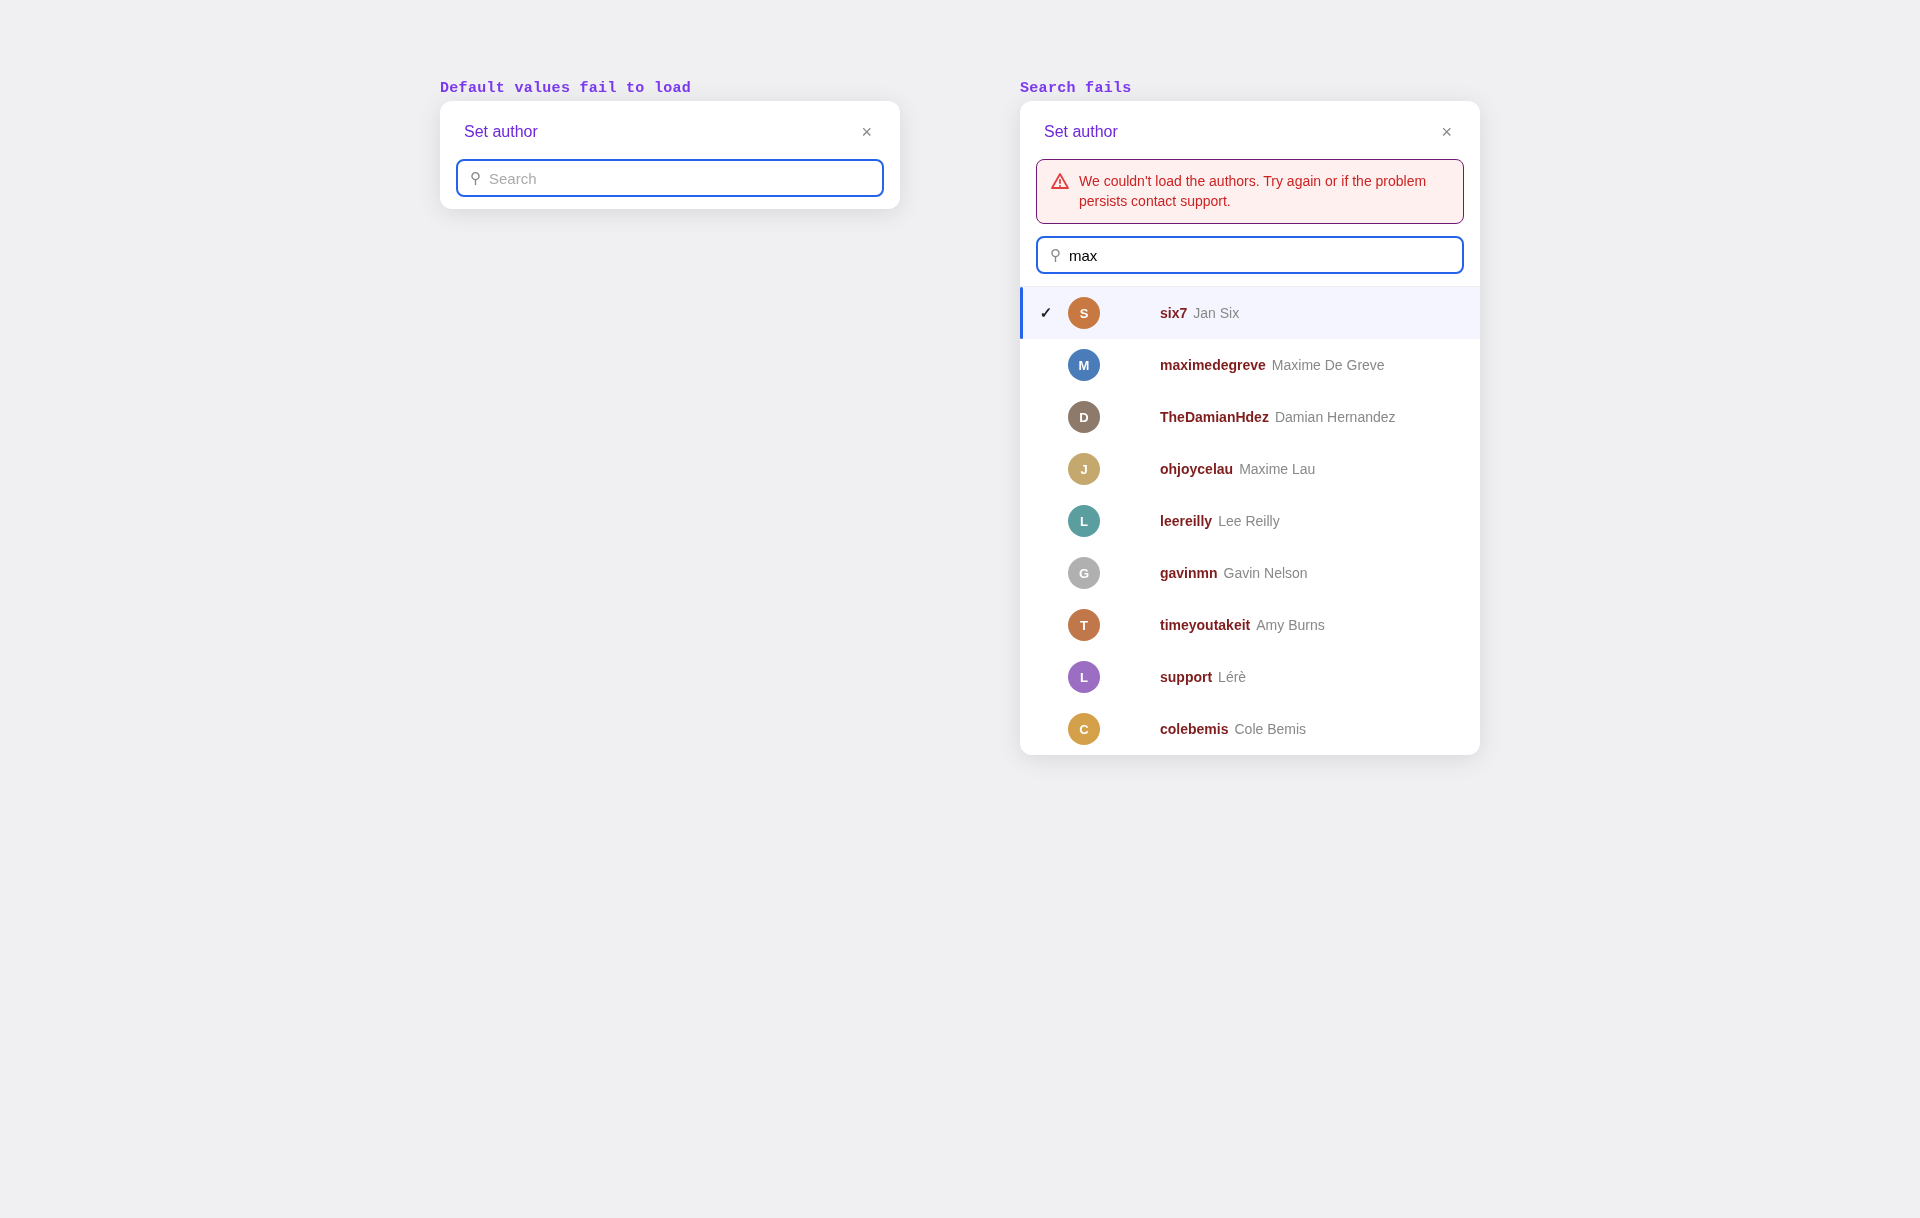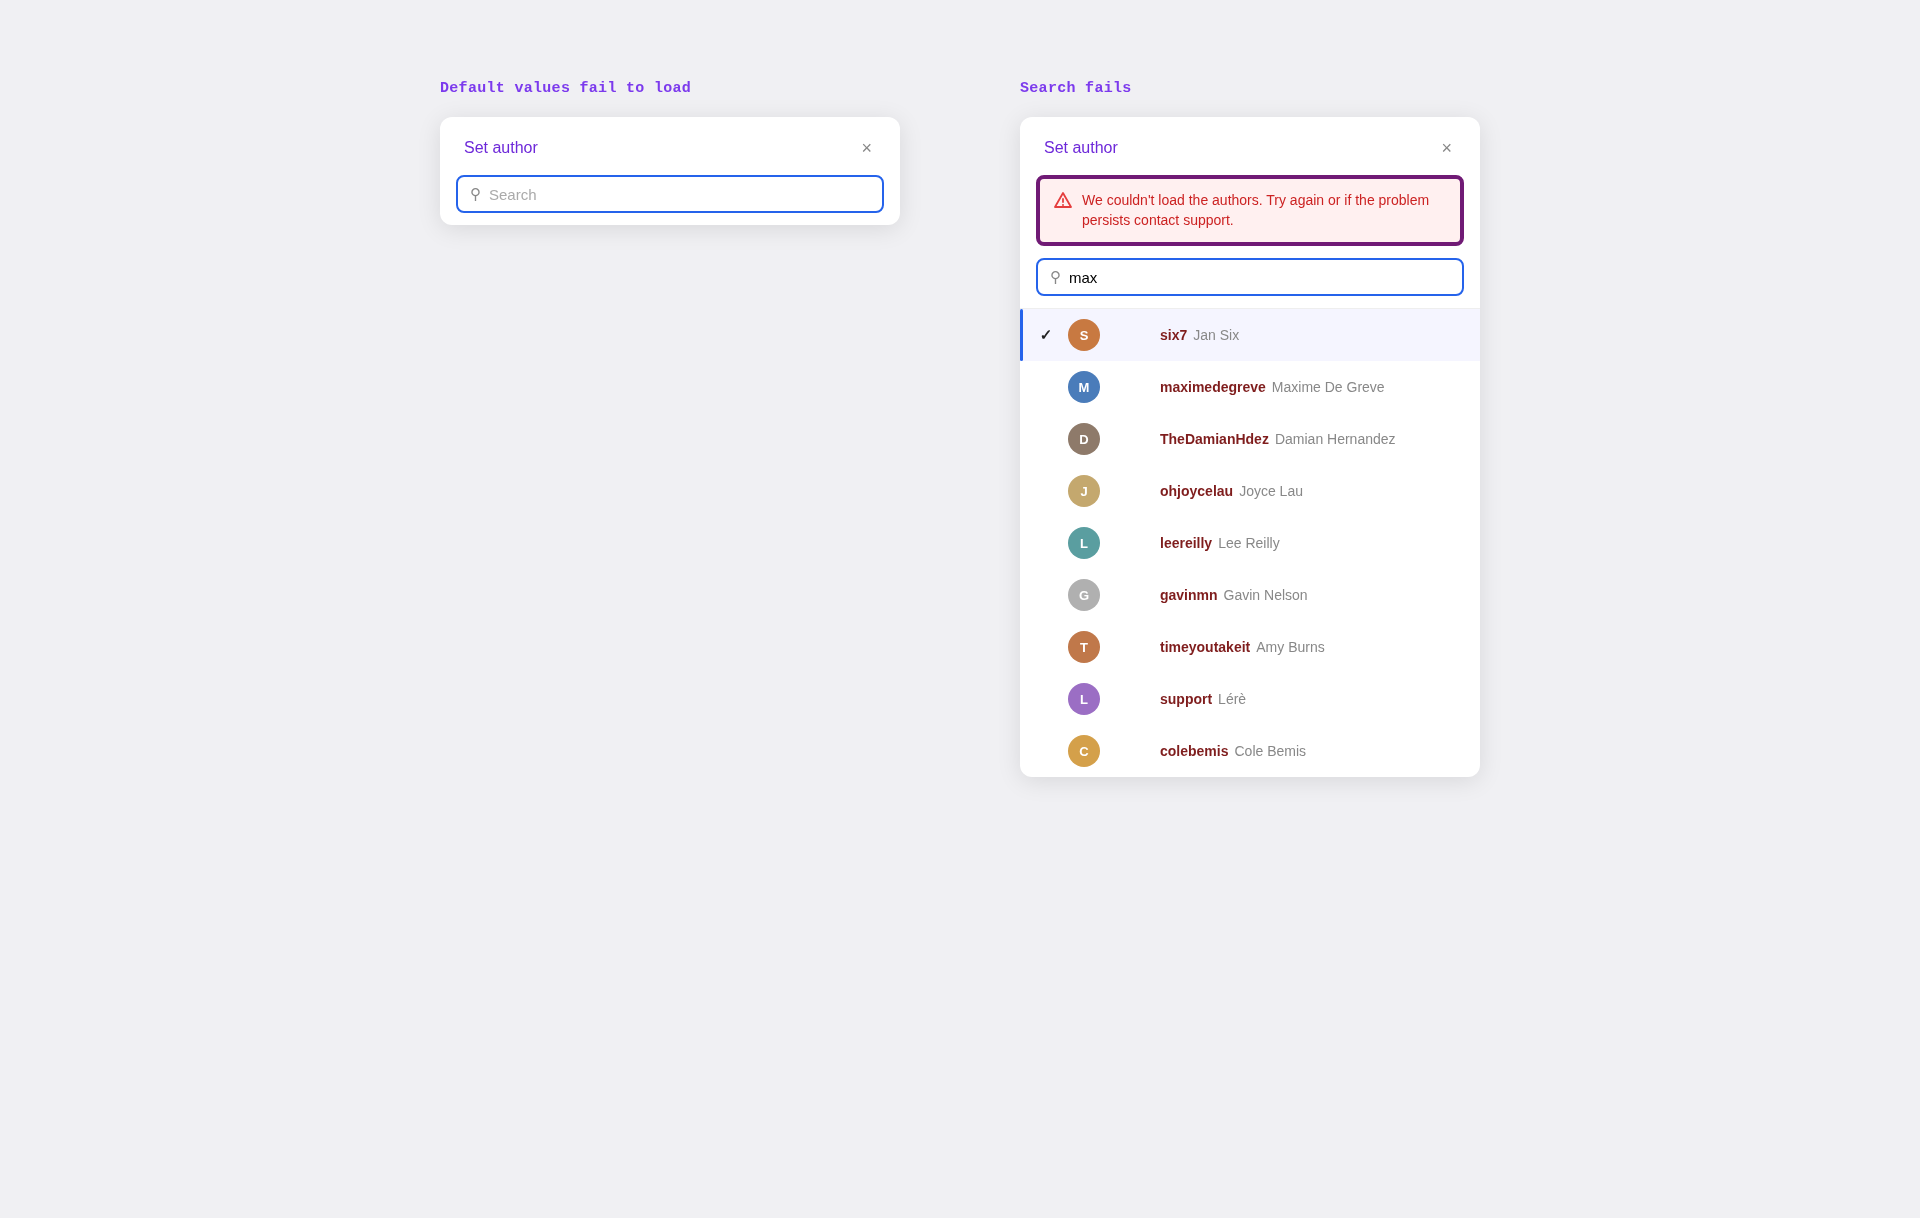--- a/index.html
+++ b/index.html
@@ -13,21 +13,21 @@
       align-items: flex-start;
       justify-content: center;
       gap: 120px;
       padding: 80px 160px;
     }
 
     .scenario {
       display: flex;
       flex-direction: column;
       align-items: flex-start;
-      gap: 20px;
+      gap: 4px;
       width: 460px;
     }
 
     .scenario-label {
       font-family: 'Courier New', monospace;
       font-size: 15px;
       font-weight: 600;
       color: #7c3aed;
       letter-spacing: 0.02em;
     }
@@ -59,21 +59,21 @@
       cursor: pointer;
       font-size: 18px;
       color: #888;
       line-height: 1;
       padding: 2px 4px;
       border-radius: 4px;
     }
 
     .error-banner {
       background: #fff0f0;
-      border: 4px solid #701a75;
+      border: 1px solid #701a75;
       border-radius: 8px;
       margin: 0 16px 12px 16px;
       padding: 12px 14px;
       display: flex;
       align-items: flex-start;
       gap: 10px;
       font-size: 14px;
       color: #cc2222;
       line-height: 1.4;
     }
@@ -303,21 +303,21 @@
           <div class="user-info">
             <span class="username">TheDamianHdez</span>
             <span class="realname">Damian Hernandez</span>
           </div>
         </div>
         <div class="list-item">
           <div class="check-col"></div>
           <div class="avatar av-joyce">J</div>
           <div class="user-info">
             <span class="username">ohjoycelau</span>
-            <span class="realname">Joyce Lau</span>
+            <span class="realname">Maxime Lau</span>
           </div>
         </div>
         <div class="list-item">
           <div class="check-col"></div>
           <div class="avatar av-lee">L</div>
           <div class="user-info">
             <span class="username">leereilly</span>
             <span class="realname">Lee Reilly</span>
           </div>
         </div>

